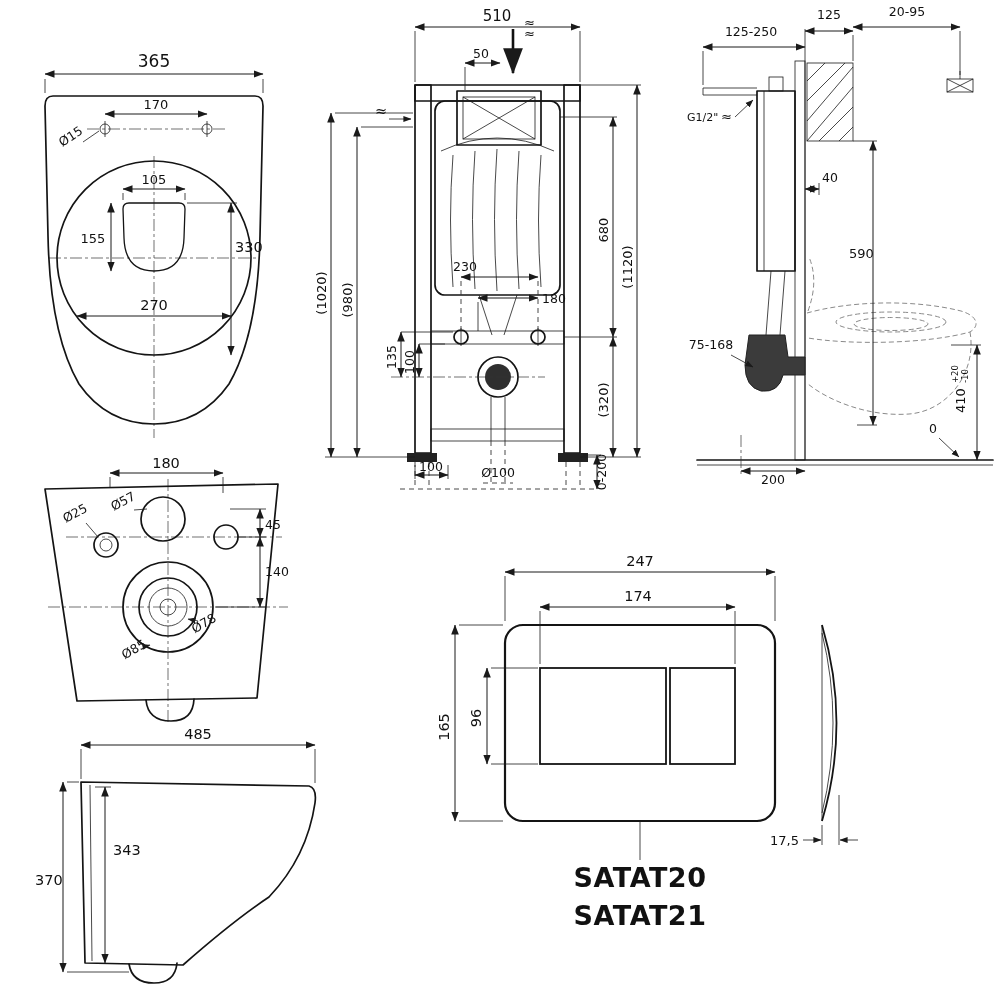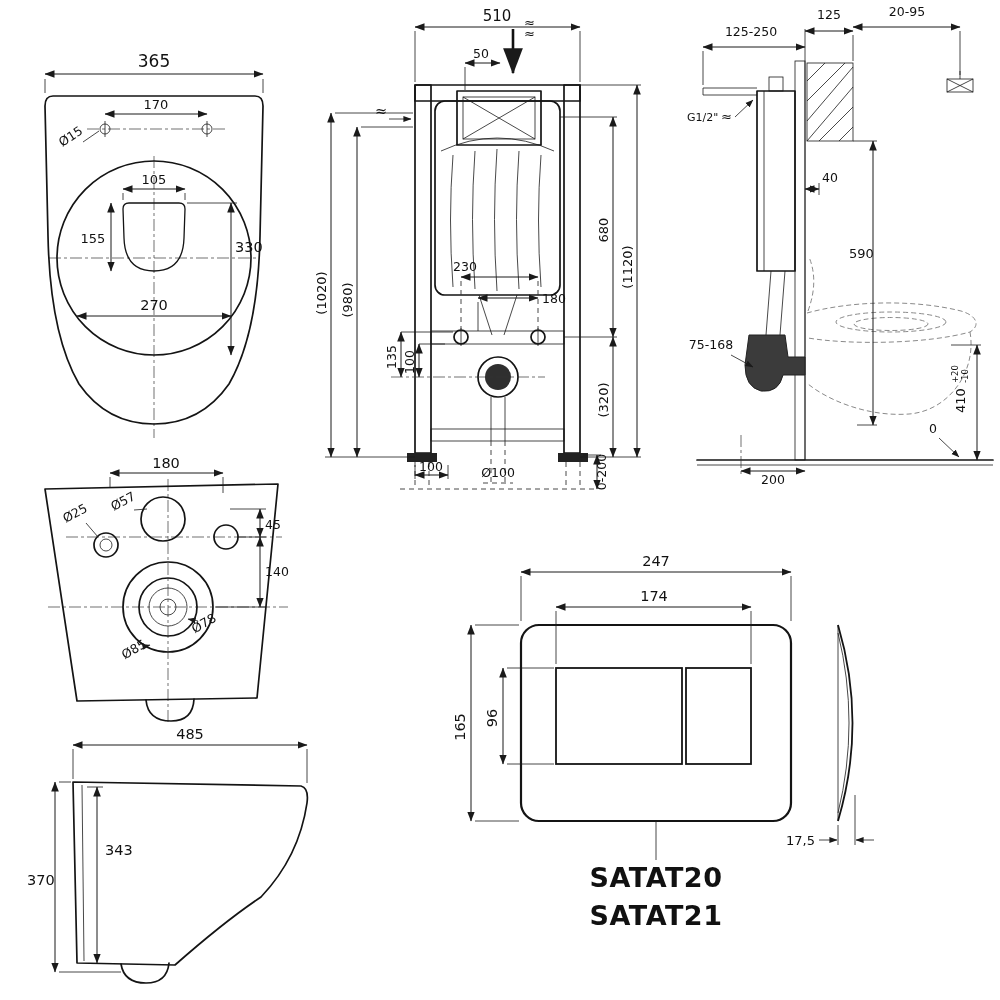--- a/index.html
+++ b/index.html
@@ -118,21 +118,21 @@
         <text class="t12" x="235" y="121" text-anchor="start">140</text>
 
         <text class="t12" transform="rotate(-30 176 172)" x="176" y="172" text-anchor="middle">Ø78</text>
         <line class="thin" x1="168" y1="166" x2="158" y2="164" marker-end="url(#arB)"></line>
         <text class="t12" transform="rotate(-30 106 198)" x="106" y="198" text-anchor="middle">Ø85</text>
         <line class="thin" x1="112" y1="192" x2="120" y2="190" marker-end="url(#arB)"></line>
       </g>
     </svg>
   </div>
 
-  <div class="drawing" style="left:25px;top:725px;width:290px;height:260px">
+  <div class="drawing" style="left:33px;top:725px;width:290px;height:260px">
     <svg viewBox="0 0 290 260" width="290" height="260">
       <defs>
           <marker id="arC" viewBox="0 0 10 10" refX="9.5" refY="5" markerWidth="10" markerHeight="10" orient="auto-start-reverse">
             <path d="M0,1.2 L10,5 L0,8.8 z"></path>
           </marker>
         </defs>
       <g>
         <path class="shape" d="M48,57 L276,61 Q284,63 282,78 Q274,132 236,172 Q200,196 150,240 L52,238 Z"></path>
         <path class="shape" d="M96,239 Q99,258 121,258 Q142,258 144,238"></path>
         <line class="thin" x1="57" y1="60" x2="59" y2="236"></line>
@@ -357,21 +357,21 @@
         </g>
         <line class="dim" x1="332" y1="340" x2="332" y2="455" marker-start="url(#arE)" marker-end="url(#arE)"></line>
         <line class="thin" x1="306" y1="340" x2="336" y2="340"></line>
 
         <text class="t12" x="288" y="428" text-anchor="middle">0</text>
         <line class="thin" x1="294" y1="433" x2="314" y2="452" marker-end="url(#arE)"></line>
       </g>
     </svg>
   </div>
 
-  <div class="drawing" style="left:441px;top:555px;width:460px;height:400px">
+  <div class="drawing" style="left:425px;top:555px;width:460px;height:400px">
     <svg viewBox="0 0 460 400" width="460" height="400">
       <defs>
           <marker id="arF" viewBox="0 0 10 10" refX="9.5" refY="5" markerWidth="10" markerHeight="10" orient="auto-start-reverse">
             <path d="M0,1.2 L10,5 L0,8.8 z"></path>
           </marker>
         </defs>
       <g>
         <rect x="80" y="70" width="270" height="196" rx="18" fill="#fff" stroke="#141414" stroke-width="2.2"></rect>
         <rect x="115" y="113" width="126" height="96" fill="#fff" stroke="#141414" stroke-width="1.8"></rect>
         <rect x="245" y="113" width="65" height="96" fill="#fff" stroke="#141414" stroke-width="1.8"></rect>

